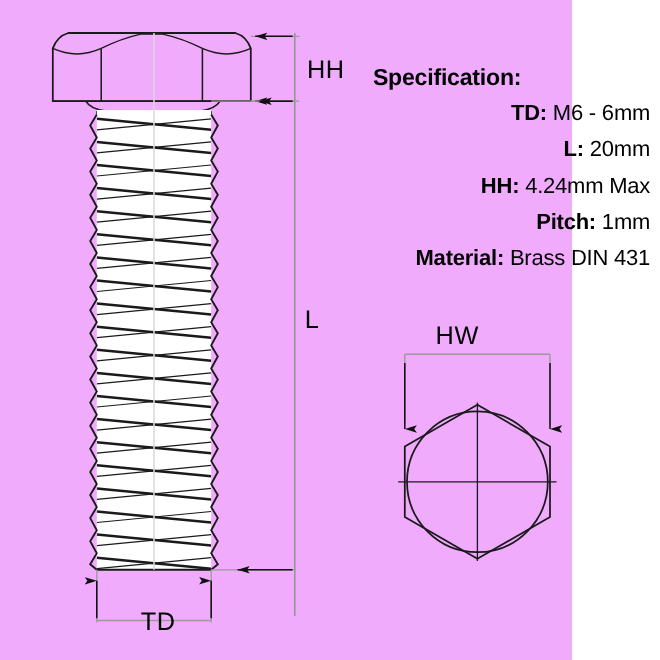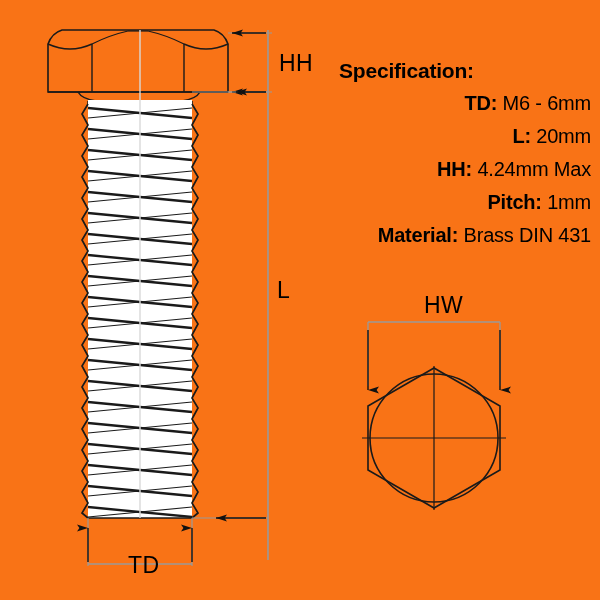--- a/index.html
+++ b/index.html
@@ -9,23 +9,23 @@
   }
   body {
     width: 600px;
     height: 600px;
     overflow: hidden;
     font-family: "Liberation Sans", sans-serif;
     color: #000000;
   }
   #root {
     position: relative;
-    width: 600px;
+    width: 520px;
     height: 600px;
-    background: #f97316;
+    background: #f0abfc;
   }
   .diagram-svg {
     position: absolute;
     left: 0;
     top: 0;
     width: 600px;
     height: 600px;
   }
   .spec-panel {
     position: absolute;
@@ -58,21 +58,21 @@
     position: absolute;
     font-size: 23px;
     font-weight: normal;
     color: #000000;
     letter-spacing: 0.5px;
     white-space: nowrap;
   }
   #label-hh { left: 279px; top: 50px; }
   #label-l  { left: 277px; top: 277px; }
   #label-td { left: 128px; top: 552px; }
-  #label-hw { left: 424px; top: 292px; text-align: center; }
+  #label-hw { left: 396px; top: 292px; text-align: center; }
 </style>
 </head>
 <body>
 
 <div id="root">
 
   <svg class="diagram-svg" viewBox="0 0 600 600">
     <defs>
       <marker id="arrL" markerWidth="12" markerHeight="8" refX="11" refY="4" orient="auto" markerUnits="userSpaceOnUse">
         <path d="M11,4 L0,0.6 L2.4,4 L0,7.4 Z" fill="#111111"></path>

